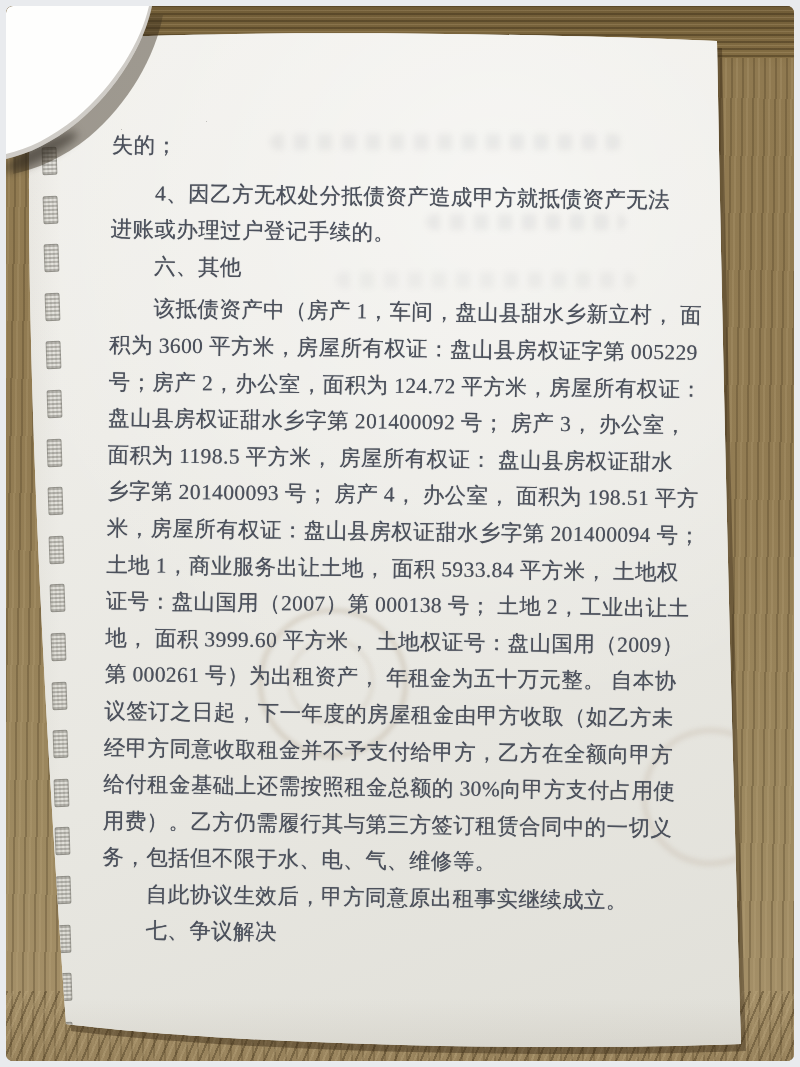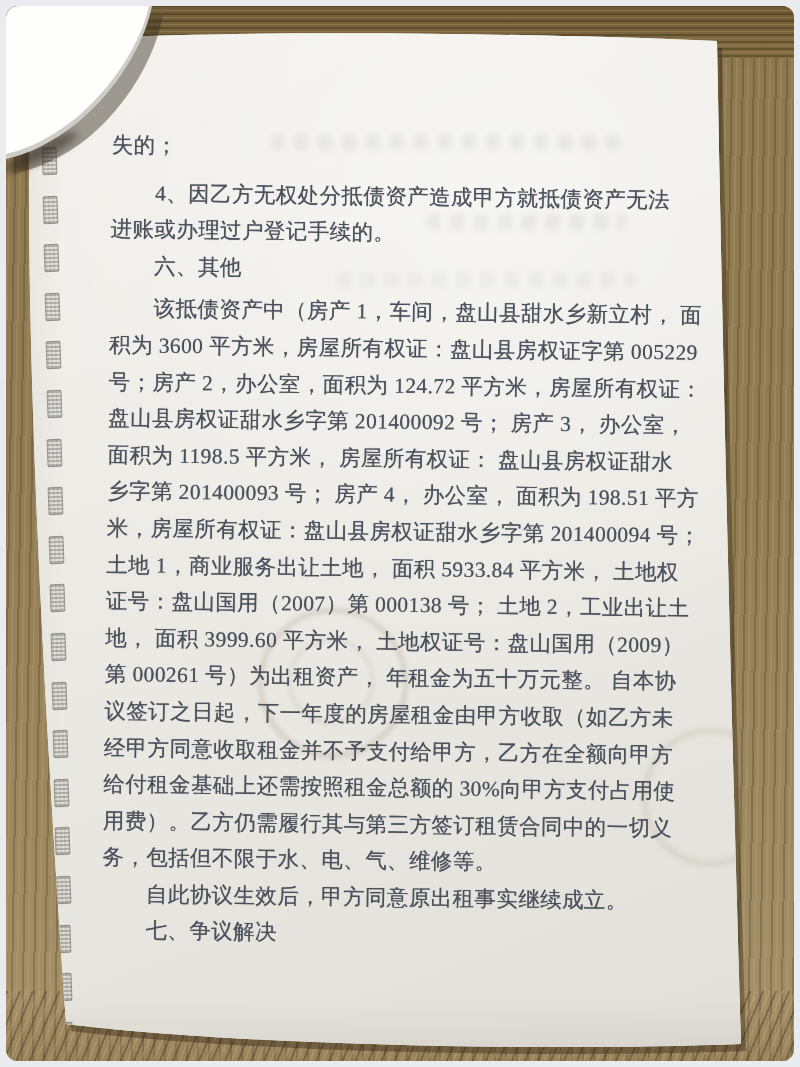--- a/index.html
+++ b/index.html
@@ -2,21 +2,21 @@
 <html><head>
 <meta charset="utf-8">
 <style>
   html,body{margin:0;padding:0;}
   body{
     width:800px;height:1067px;position:relative;overflow:hidden;
     background:#e9ebee;
     font-family:"Liberation Serif","DejaVu Serif",serif;
   }
   .photo{
-    position:absolute;inset:6px;overflow:hidden;border-radius:12px;
+    position:absolute;inset:6px;overflow:hidden;border-radius:7px;
     background:#96805a;
     box-shadow:inset 0 0 40px rgba(40,28,10,.18);
   }
   
   .wood-grain{
     position:absolute;inset:0;
     background:
       repeating-linear-gradient(91deg, rgba(74,58,32,.30) 0 2px, rgba(0,0,0,0) 2px 5px, rgba(205,184,142,.16) 5px 7px, rgba(0,0,0,0) 7px 11px),
       linear-gradient(180deg,#826b41 0%,#8f7950 6%,#927c53 45%,#9d8960 78%,#a6916a 100%);
   }

